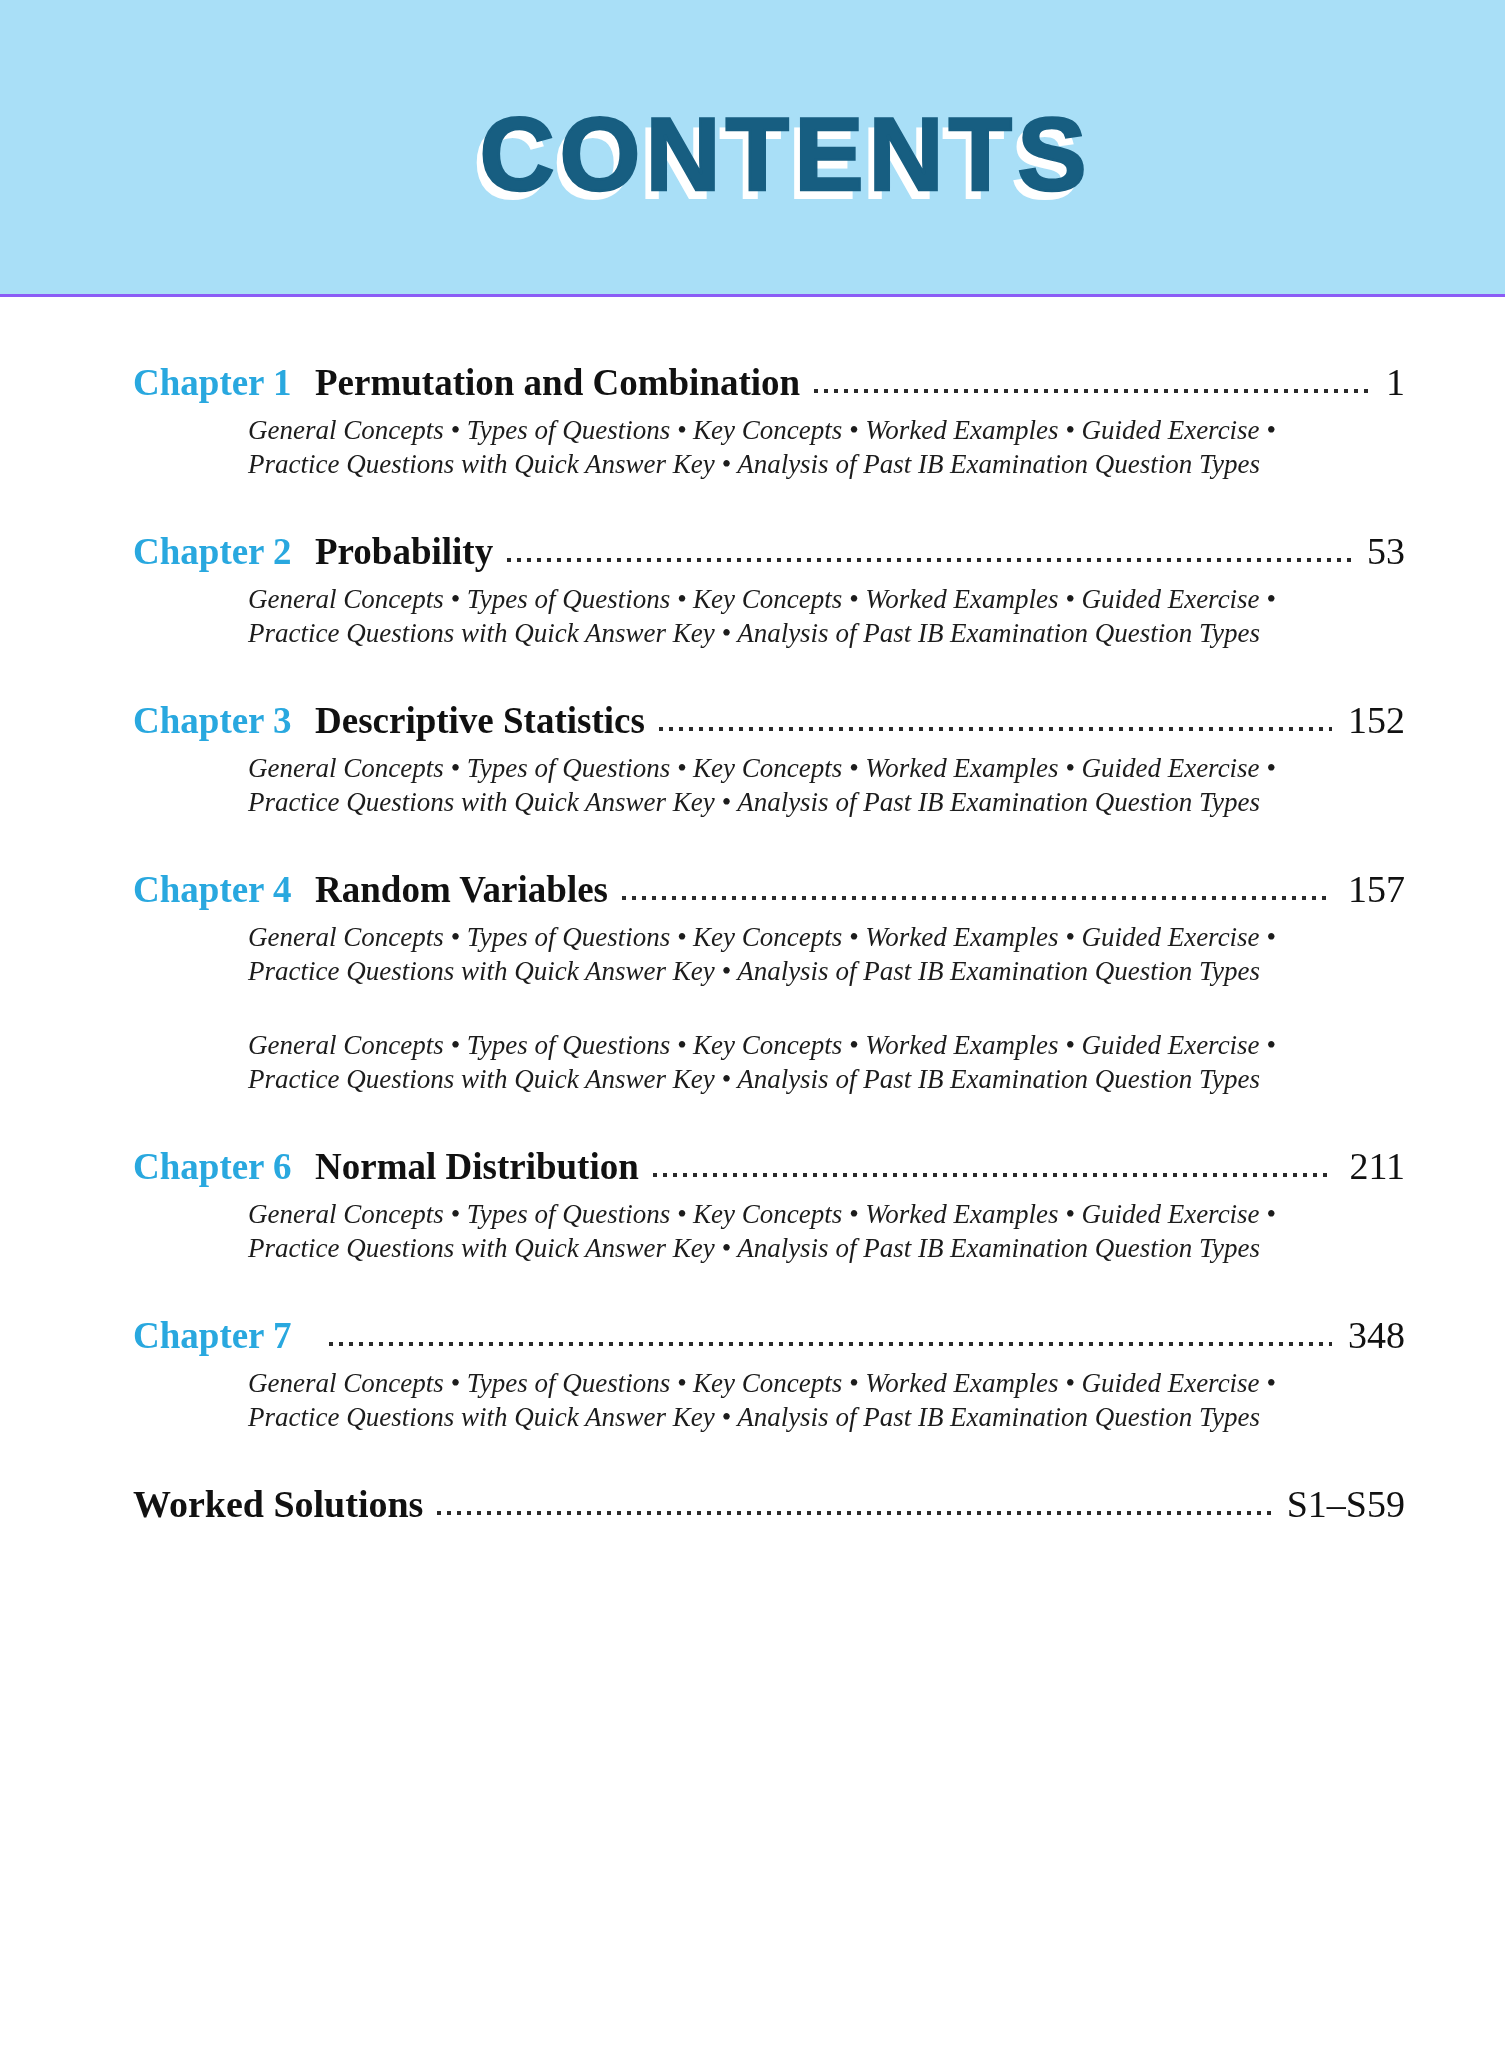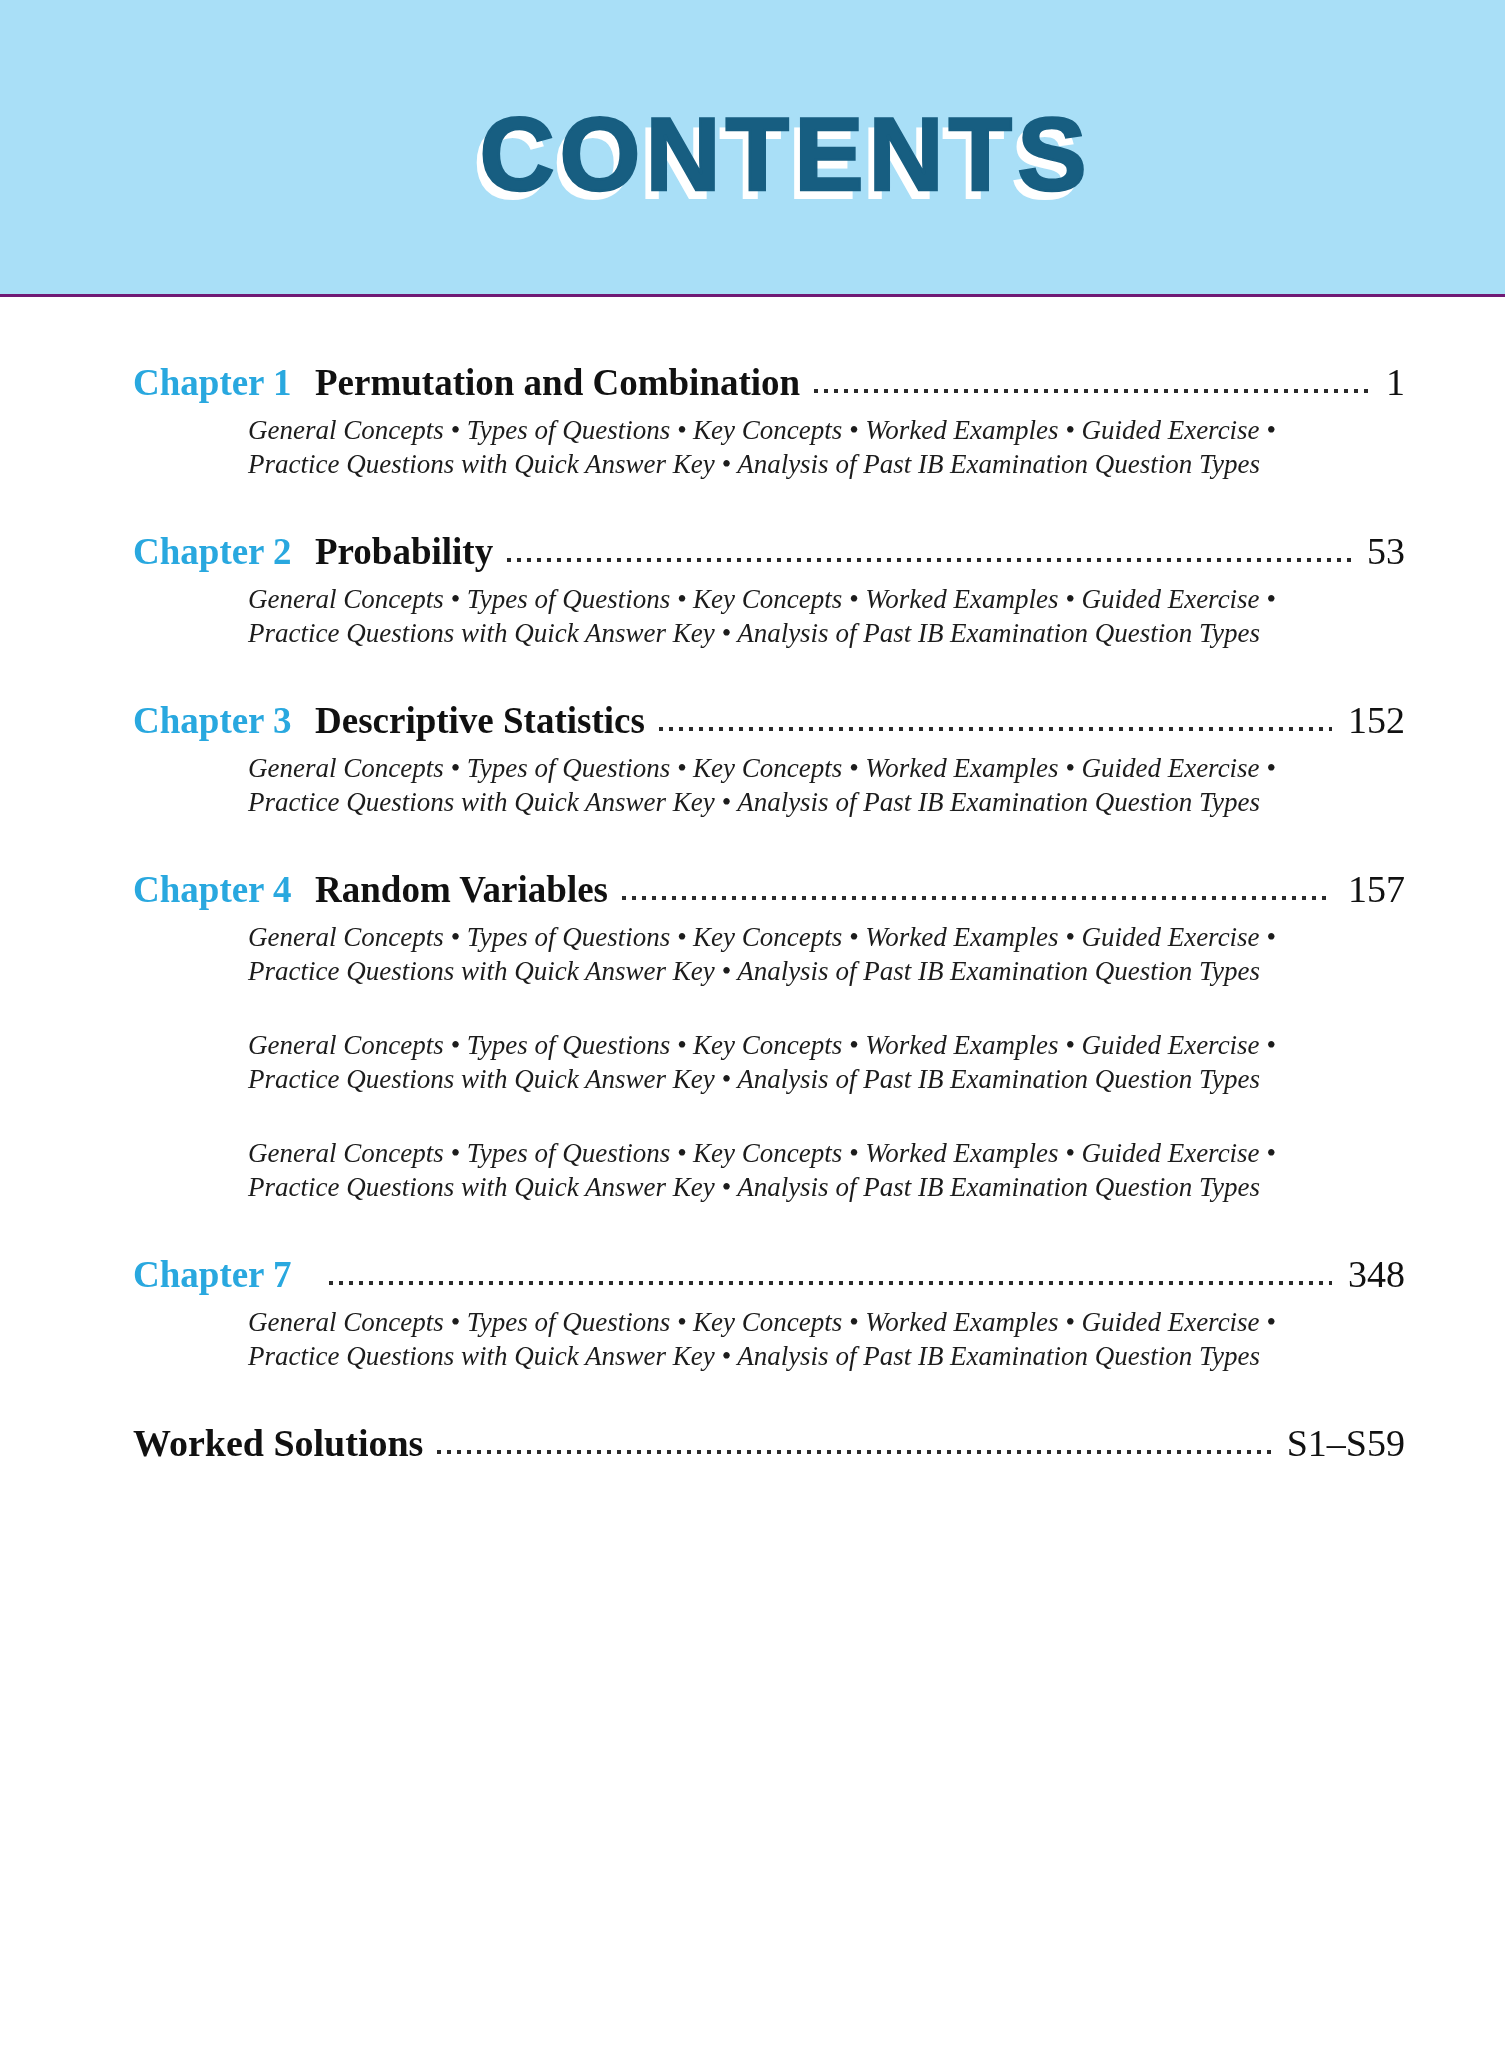--- a/index.html
+++ b/index.html
@@ -11,21 +11,21 @@
     font-family: "Liberation Serif", "DejaVu Serif", serif;
     color: #1a1a1a;
     overflow: hidden;
   }
 
   
   .banner {
     width: 100%;
     height: 297px;
     background: #a9dff7;
-    border-bottom: 3px solid #701a75;
+    border-bottom: 3px solid #8b5cf6;
     display: flex;
     align-items: center;
     justify-content: center;
   }
   .banner-title {
     font-family: "Liberation Sans", "DejaVu Sans", sans-serif;
     font-weight: 700;
     font-size: 104px;
     letter-spacing: 5px;
     color: #175e81;
@@ -147,20 +147,26 @@
   </div>
 
   <div class="entry">
     <div class="entry-desc">
       <span>General Concepts • Types of Questions • Key Concepts • Worked Examples • Guided Exercise •</span><br>
       <span>Practice Questions with Quick Answer Key • Analysis of Past IB Examination Question Types</span>
     </div>
   </div>
 
   <div class="entry">
+    <div class="entry-head">
+      <span class="chapter-label">Chapter 6</span>
+      <span class="entry-title">Normal Distribution</span>
+      <span class="leader"></span>
+      <span class="page-num">211</span>
+    </div>
     <div class="entry-desc">
       <span>General Concepts • Types of Questions • Key Concepts • Worked Examples • Guided Exercise •</span><br>
       <span>Practice Questions with Quick Answer Key • Analysis of Past IB Examination Question Types</span>
     </div>
   </div>
 
   <div class="entry">
     <div class="entry-head">
       <span class="chapter-label">Chapter 7</span>
       <span class="leader"></span>

